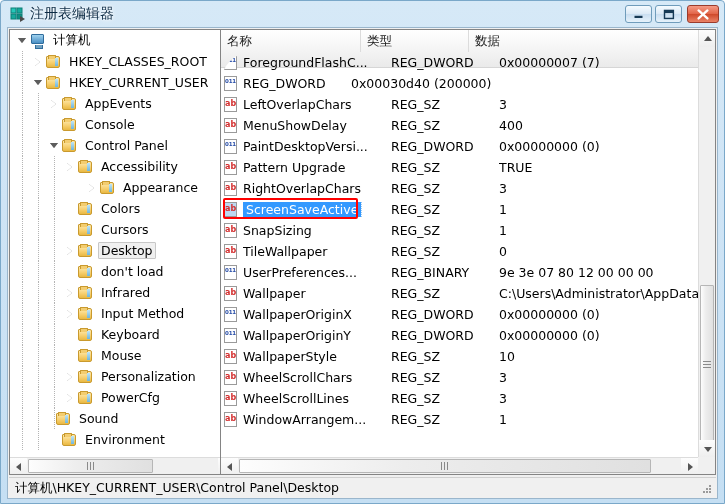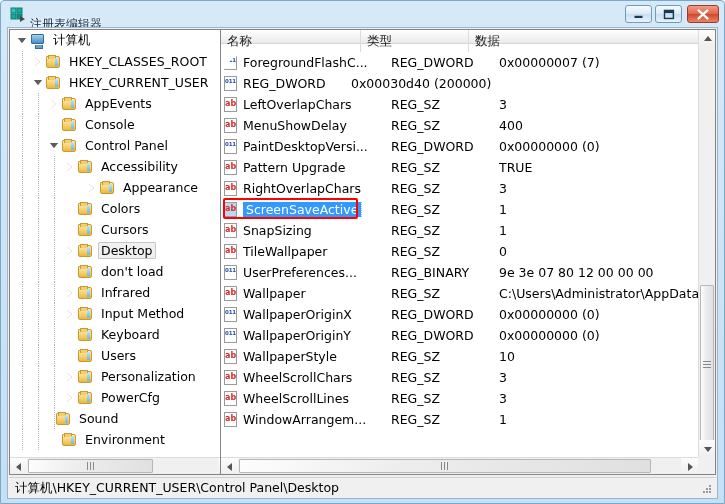--- a/index.html
+++ b/index.html
@@ -26,22 +26,22 @@
     border: 1px solid #9ab6cc;
   }
   
   #titlebar {
     position: absolute; left: 0; top: 0; width: 725px; height: 27px;
   }
   #title-icon {
     position: absolute; left: 8px; top: 5px; width: 17px; height: 17px;
   }
   #title-text {
-    position: absolute; left: 29px; top: 15px;
-    font-size: 12px; color: #0b2a44;
+    position: absolute; left: 29px; top: 4px;
+    font-size: 14px; color: #0b2a44;
     font-family: Liberation Mono, monospace;
     text-shadow: 0 0 3px #ffffff, 0 0 5px #ffffff;
     white-space: nowrap;
   }
   .winbtn {
     position: absolute; top: 4px;
     width: 27px; height: 18px;
     border: 1px solid #6f9cbb;
     border-radius: 3px;
     background: linear-gradient(to bottom,#f5fbff 0%, #dceaf6 48%, #c9def0 52%, #e6f2fb 100%);
@@ -175,21 +175,21 @@
   .grip { position: absolute; left: 50%; top: 50%; }
   .arrow-u, .arrow-d, .arrow-l, .arrow-r {
     position: absolute; left: 50%; top: 50%; width:0; height:0;
   }
   .arrow-u { margin:-3px 0 0 -4px; border-left:4px solid transparent; border-right:4px solid transparent; border-bottom:5px solid #555; }
   .arrow-d { margin:-2px 0 0 -4px; border-left:4px solid transparent; border-right:4px solid transparent; border-top:5px solid #555; }
   .arrow-l { margin:-4px 0 0 -3px; border-top:4px solid transparent; border-bottom:4px solid transparent; border-right:5px solid #555; }
   .arrow-r { margin:-4px 0 0 -2px; border-top:4px solid transparent; border-bottom:4px solid transparent; border-left:5px solid #555; }
   
   #list-header {
-    position: absolute; left: 0; top: 0; right: 0; height: 14px;
+    position: absolute; left: 0; top: 0; right: 0; height: 38px;
     background: linear-gradient(to bottom,#ffffff,#f3f3f3 60%,#eaeaea);
     border-bottom: 1px solid #d6d6d6;
   }
   .col-h {
     position: absolute; top: 0; height: 22px;
     font-size: 12.5px; color: #1c1c1c;
     font-family: "DejaVu Sans", sans-serif;
     line-height: 22px; padding-left: 6px;
     border-right: 1px solid #dcdcdc;
     white-space: nowrap; cursor: default;
@@ -462,21 +462,21 @@
               <span class="tlabel">Keyboard</span>
             </div>
             <div class="tree-row" style="padding-left: 54px;">
               <div class="guide" style="left: 12px;"></div>
               <div class="guide" style="left: 28px;"></div>
               <div class="guide" style="left: 44px;"></div>
               <div class="tw"></div>
               <div class="folder">
                 <i></i>
               </div>
-              <span class="tlabel">Users</span>
+              <span class="tlabel">Mouse</span>
             </div>
             <div class="tree-row" style="padding-left: 54px;">
               <div class="guide" style="left: 12px;"></div>
               <div class="guide" style="left: 28px;"></div>
               <div class="guide" style="left: 44px;"></div>
               <div class="tw">
                 <div class="tw-arrow"></div>
               </div>
               <div class="folder">
                 <i></i>

